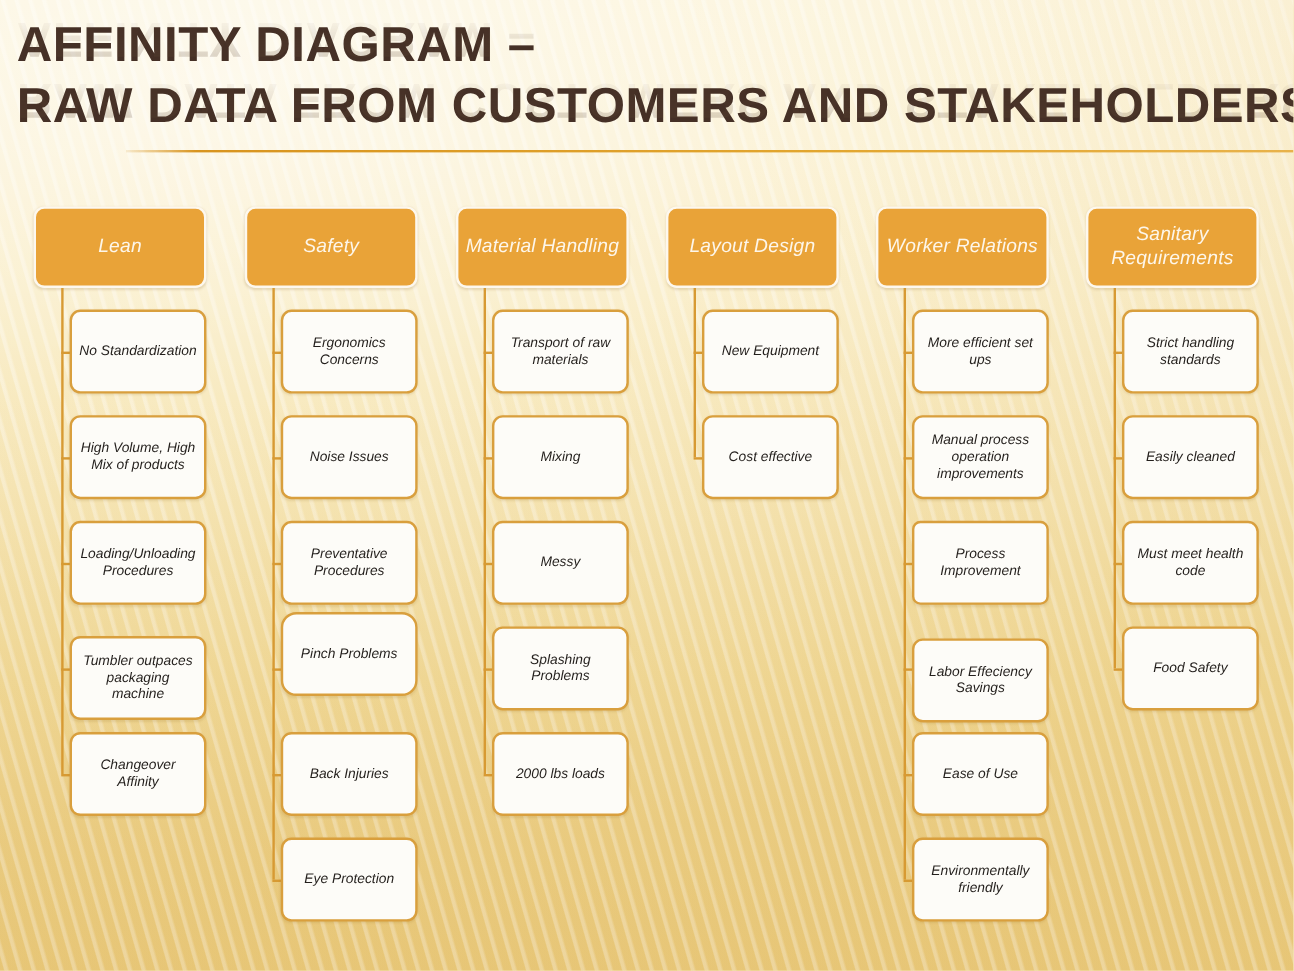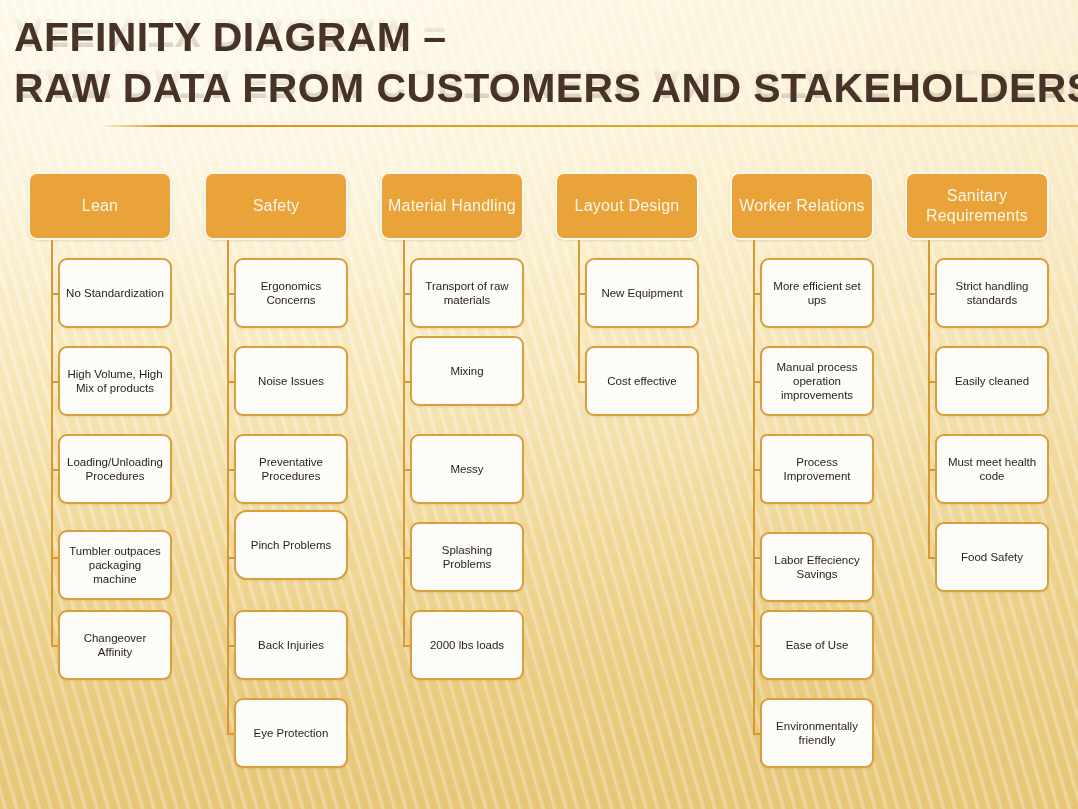--- a/index.html
+++ b/index.html
@@ -104,20 +104,21 @@
   }
 
   
   #diagram {
     position: absolute;
     left: 0;
     top: 0;
     width: 1078px;
     height: 800px;
     z-index: 4;
+    font-style: italic;
   }
   .column {
     position: absolute;
     top: 172px;
   }
   .cat-header {
     position: absolute;
     left: 0;
     top: 0;
     width: 144px;
@@ -248,21 +249,21 @@
       <div class="column" style="left: 380px;">
         <div class="cat-header">
           <span>Material Handling</span>
         </div>
         <div class="trunk" style="top: 68px; height: 405px;"></div>
         <div class="stub" style="top: 121px;"></div>
         <div class="node" style="top: 86px;">
           <span class="node-label">Transport of raw materials</span>
         </div>
         <div class="stub" style="top: 209px;"></div>
-        <div class="node" style="top: 164px;">
+        <div class="node" style="top: 174px;">
           <span class="node-label">Mixing</span>
         </div>
         <div class="stub" style="top: 297px;"></div>
         <div class="node" style="top: 262px;">
           <span class="node-label">Messy</span>
         </div>
         <div class="stub" style="top: 385px;"></div>
         <div class="node" style="top: 350px;">
           <span class="node-label">Splashing Problems</span>
         </div>

